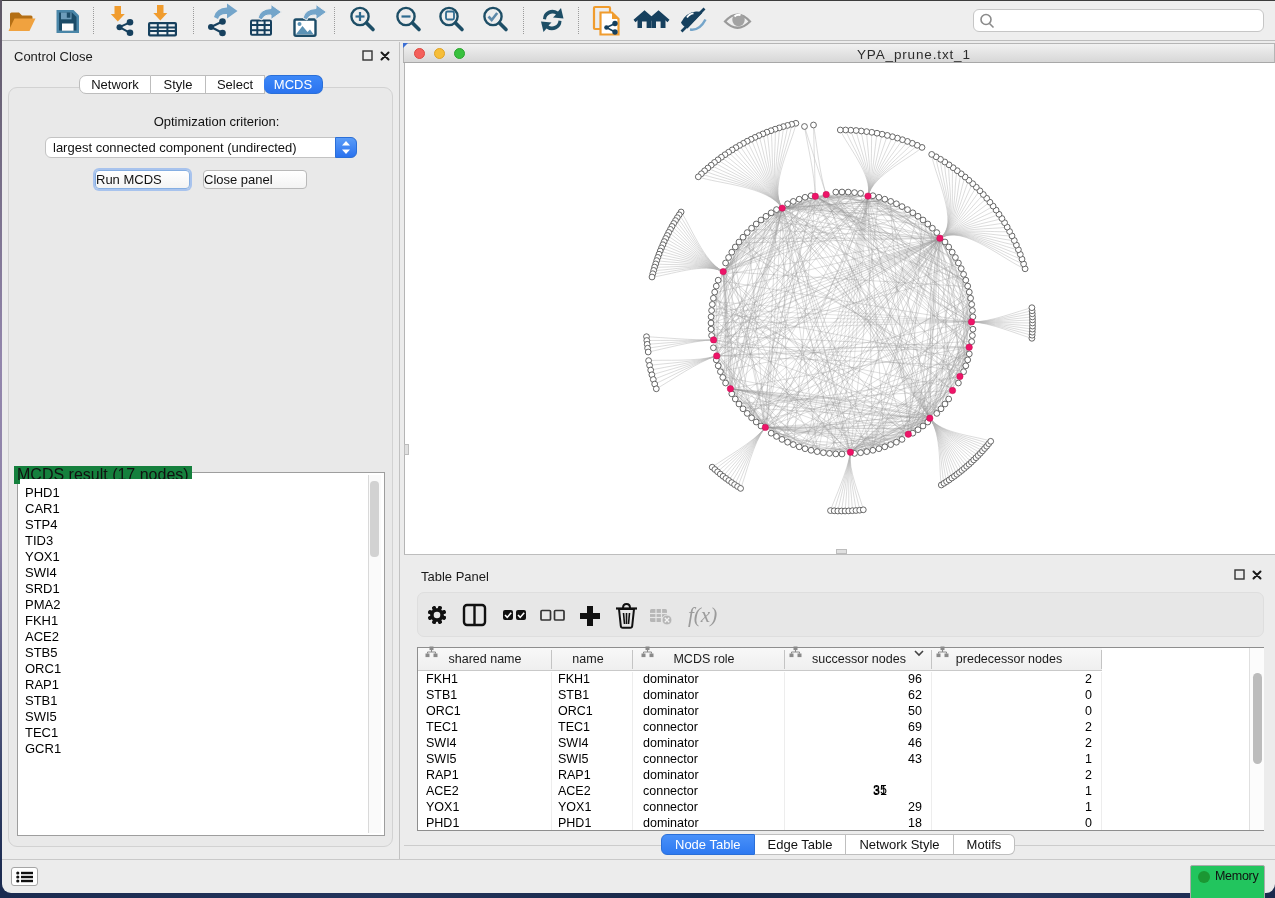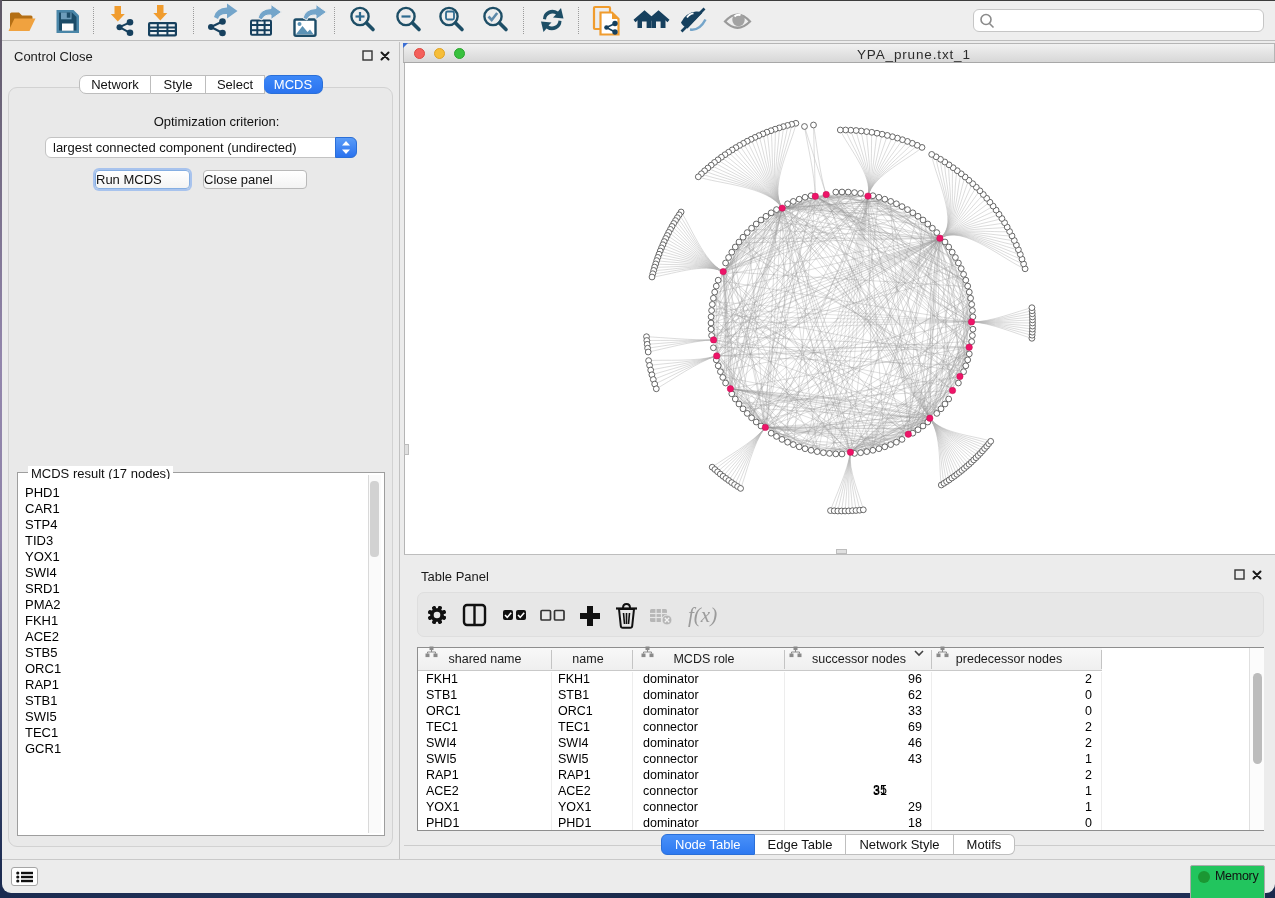--- a/index.html
+++ b/index.html
@@ -20,21 +20,21 @@
 .tab{height:19px;line-height:18px;font-size:13px;color:#111;background:#fff;border:1px solid #bdbdbd;border-left:none;padding:0;text-align:center;}
 .tab.first{border-left:1px solid #bdbdbd;border-radius:7px 0 0 7px;}
 .tab.sel{background:linear-gradient(#3d88f8,#2a73ef);color:#fff;border-color:#2a6fd8;border-radius:7px;margin-left:-1px;}
 #optlabel{left:24px;top:114px;width:385px;text-align:center;font-size:13px;color:#111;}
 #dropdown{left:45px;top:137px;width:312px;height:21px;background:#fff;border:1px solid #c3c3c3;border-radius:6px;font-size:13px;line-height:19px;color:#111;padding-left:7px;}
 #ddcap{left:335px;top:137px;width:22px;height:21px;background:linear-gradient(#5a9cf8,#2a72ee);border-radius:0 6px 6px 0;border:1px solid #2a6fd8;}
 .btn{position:absolute;height:19px;background:linear-gradient(#ffffff,#f3f3f3);border:1px solid #b9b9b9;border-radius:4px;font-size:13px;line-height:17px;text-align:left;color:#111;}
 #runbtn{left:95px;top:170px;width:95px;border-color:#85aee2;box-shadow:0 0 0 2px rgba(125,170,240,.6);}
 #closebtn{left:203px;top:170px;width:104px;}
 #fieldset{left:17px;top:472px;width:368px;height:364px;border:1px solid #9e9e9e;background:#fff;}
-#fslabel{left:28px;top:466px;background:#ffffff;padding:0 3px;font-size:13px;color:#111;}
+#fslabel{left:14px;top:466px;background:#15803d;padding:0 3px;font-size:16px;color:#111;}
 #mcdslist{left:20px;top:479px;width:346px;height:354px;background:#fff;font-size:13px;line-height:16px;color:#000;padding:6px 0 0 5px;}
 #cpsb{left:368px;top:475px;width:13px;height:358px;background:#fafafa;border-left:1px solid #d9d9d9;}
 #cpsbthumb{left:370px;top:481px;width:9px;height:76px;background:#d2d2d2;border-radius:4px;}
 
 #netwin-title{left:403px;top:43px;width:872px;height:20px;background:linear-gradient(#f1f1f1,#d7d7d7);border:1px solid #b5b5b5;border-left:1px solid #b5b5b5;border-bottom:1px solid #a8a8a8;}
 #netwin-title .t{position:absolute;left:453px;top:3px;font-size:13.5px;letter-spacing:0.85px;color:#2c2c2c;white-space:nowrap;}
 #canvas{left:404px;top:63px;width:871px;height:492px;background:#fff;border-left:1px solid #b5b5b5;border-bottom:1px solid #bdbdbd;}
 .light{position:absolute;top:48px;width:11px;height:11px;border-radius:50%;}
 
 #tp{left:404px;top:556px;width:871px;height:303px;background:#ececec;}
@@ -1138,21 +1138,21 @@
     <div class="cell" style="left:420px;top:23px;width:84px;text-align:right">96</div>
     <div class="cell" style="left:590px;top:23px;width:84px;text-align:right">2</div>
     <div class="cell" style="left:8px;top:39px">STB1</div>
     <div class="cell" style="left:140px;top:39px">STB1</div>
     <div class="cell" style="left:225px;top:39px">dominator</div>
     <div class="cell" style="left:420px;top:39px;width:84px;text-align:right">62</div>
     <div class="cell" style="left:590px;top:39px;width:84px;text-align:right">0</div>
     <div class="cell" style="left:8px;top:55px">ORC1</div>
     <div class="cell" style="left:140px;top:55px">ORC1</div>
     <div class="cell" style="left:225px;top:55px">dominator</div>
-    <div class="cell" style="left:420px;top:55px;width:84px;text-align:right">33</div>
+    <div class="cell" style="left:420px;top:55px;width:84px;text-align:right">50</div>
     <div class="cell" style="left:590px;top:55px;width:84px;text-align:right">0</div>
     <div class="cell" style="left:8px;top:71px">TEC1</div>
     <div class="cell" style="left:140px;top:71px">TEC1</div>
     <div class="cell" style="left:225px;top:71px">connector</div>
     <div class="cell" style="left:420px;top:71px;width:84px;text-align:right">69</div>
     <div class="cell" style="left:590px;top:71px;width:84px;text-align:right">2</div>
     <div class="cell" style="left:8px;top:87px">SWI4</div>
     <div class="cell" style="left:140px;top:87px">SWI4</div>
     <div class="cell" style="left:225px;top:87px">dominator</div>
     <div class="cell" style="left:420px;top:87px;width:84px;text-align:right">46</div>

